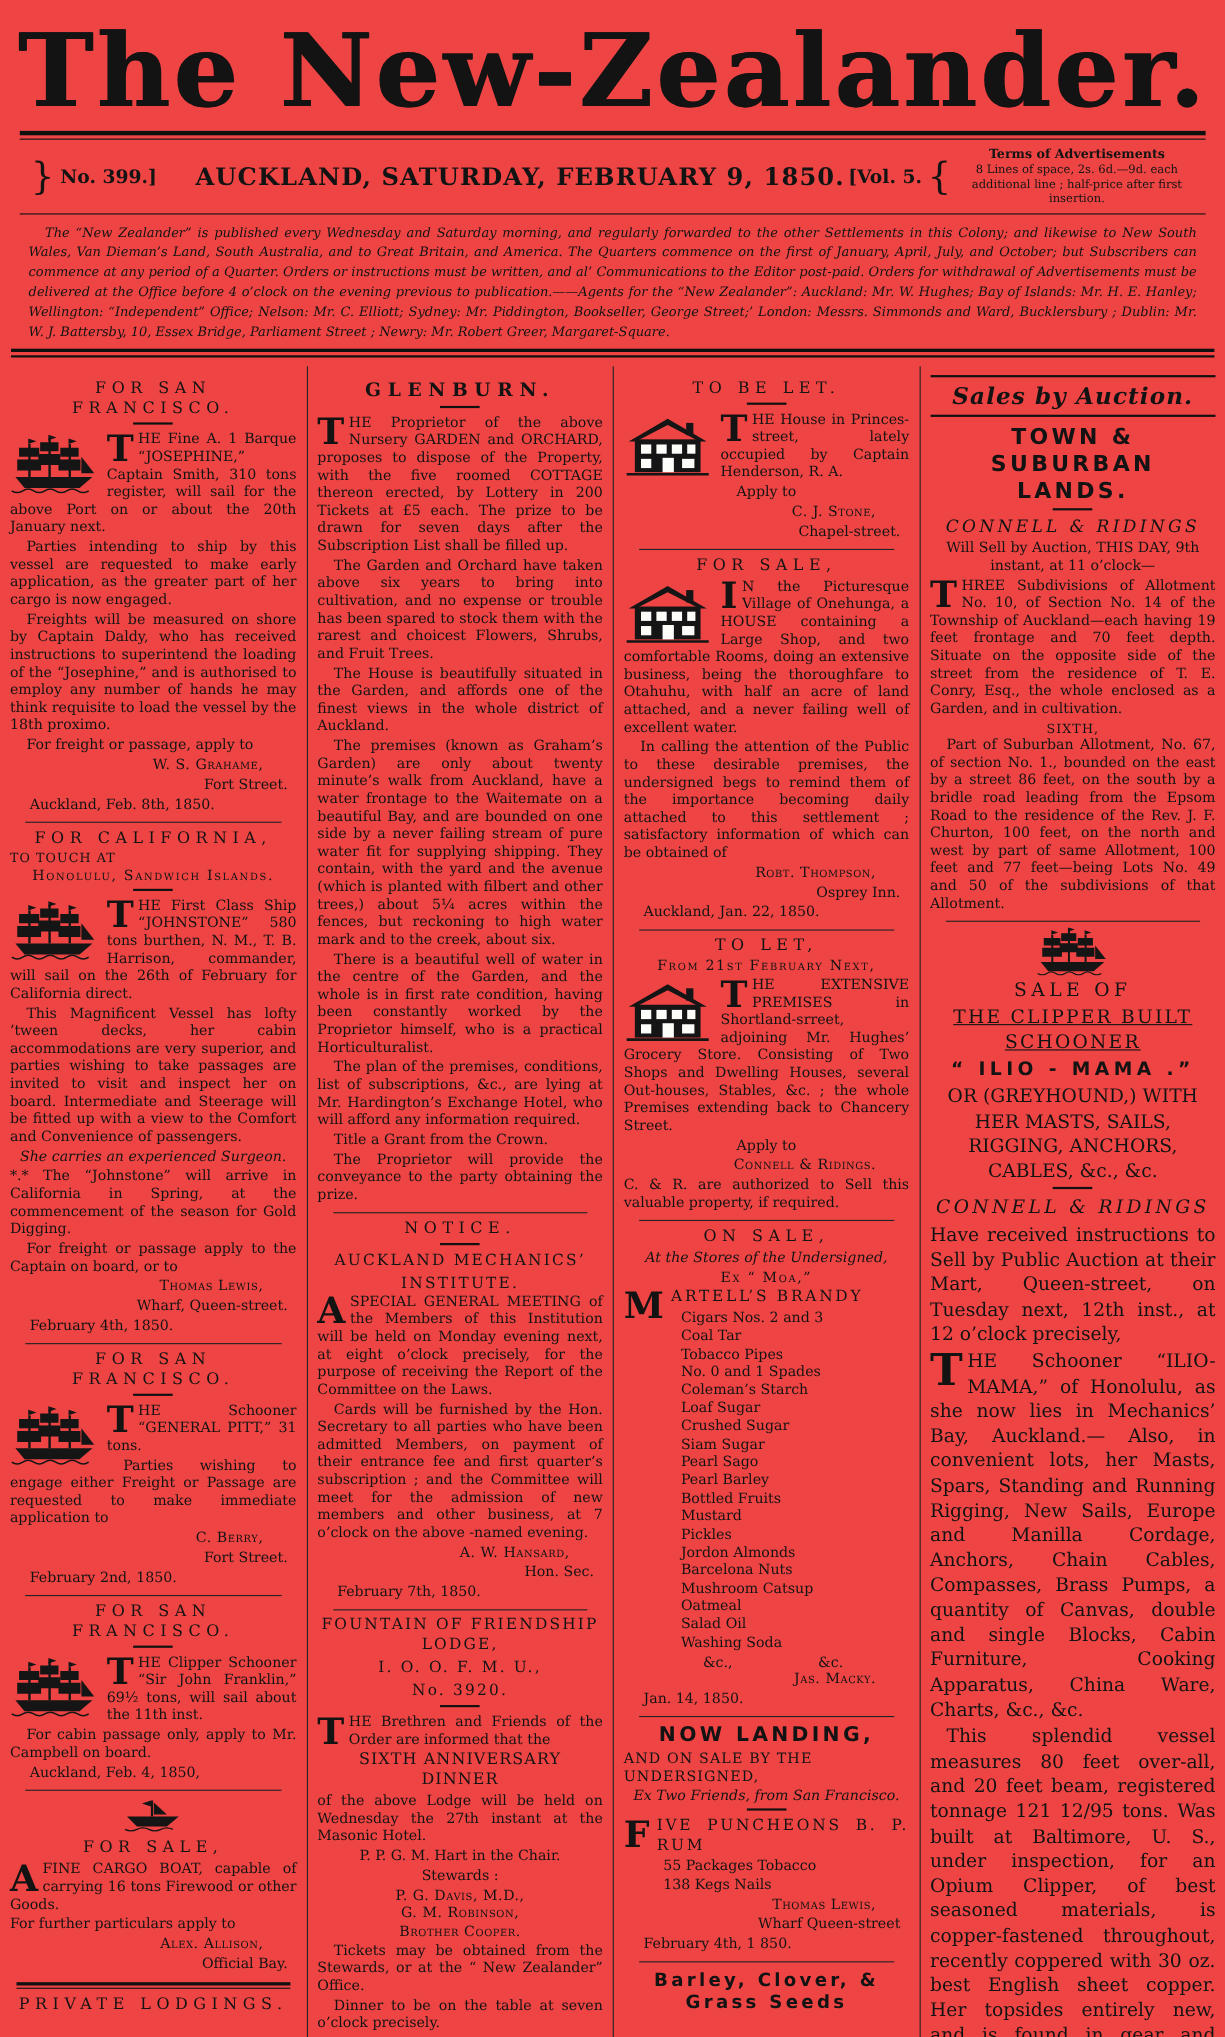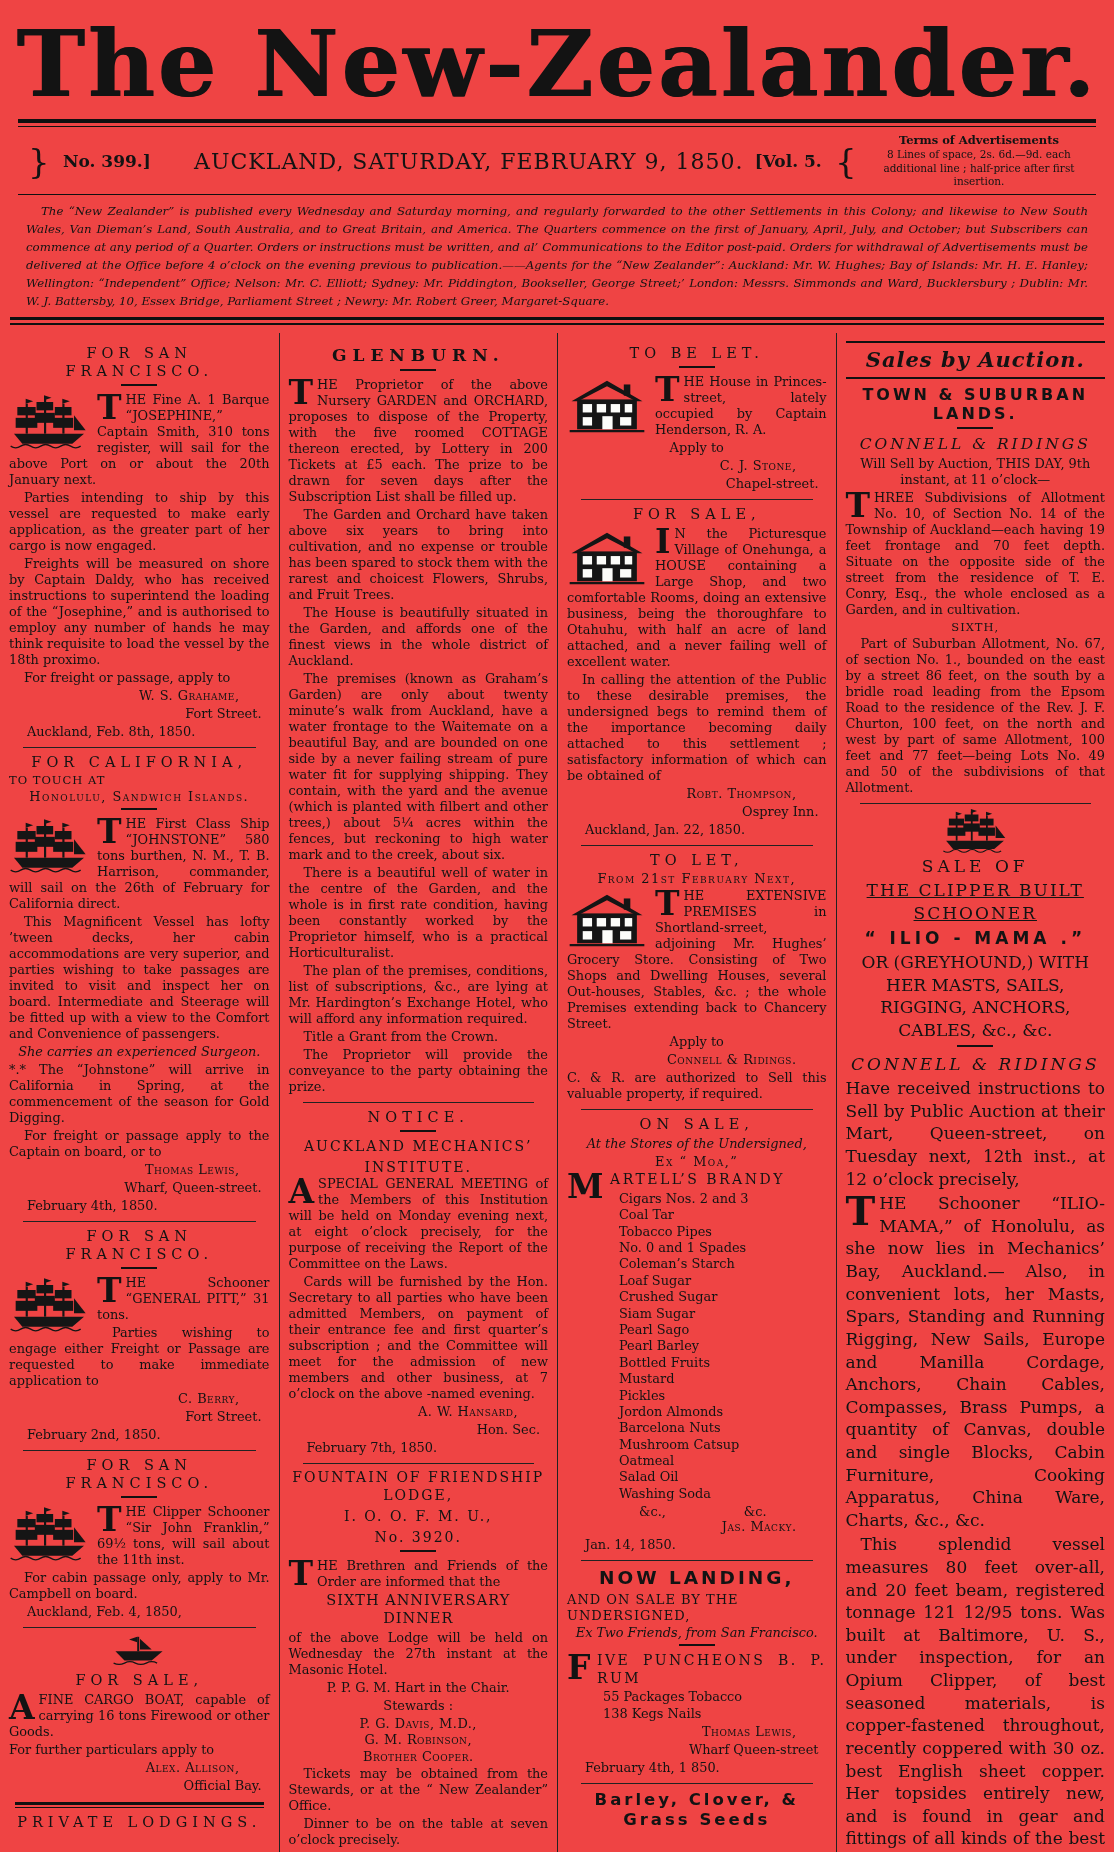--- a/index.html
+++ b/index.html
@@ -18,21 +18,21 @@
   .bar-heavy { margin:4px 18px 0; border-top:4px solid #101010; border-bottom:1px solid #101010; height:3px; }
   .bar-thin  { margin:3px 18px; border-top:1.5px solid #101010; }
   .bar-dbl   { margin:6px 10px 0; border-top:3px solid #101010; border-bottom:2px solid #101010; height:3px; }
 
   
   .dateline { display:flex; align-items:center; justify-content:space-between; padding:6px 26px 2px; }
   .terms { width:218px; text-align:center; font-size:10.5px; line-height:1.3; }
   .terms .t-label { font-weight:bold; font-size:11.5px; }
   .brace { font-size:34px; font-weight:normal; padding:0 2px; font-family:"DejaVu Serif",serif; }
   .issue-no, .vol-no { font-size:17px; font-weight:bold; white-space:nowrap; }
-  .date-center { font-size:22px; font-weight:normal; letter-spacing:1px; white-space:nowrap;padding-left:32px; }
+  .date-center { font-size:22px; font-weight:bold; letter-spacing:1px; white-space:nowrap;padding-left:32px; }
 
   
   .preamble {
     font-style:italic; font-size:11.8px; line-height:1.52; text-align:justify;
     margin:8px 26px 0; 
   }
 
   
   .cols { display:flex; align-items:stretch; margin-top:8px; height:1556px; }
   .col { width:25%; box-sizing:border-box; padding:6px 9px 0; overflow:hidden; }
@@ -397,21 +397,21 @@
 
     </div>
 
     <div class="col">
 
       <div class="auction-wrap-top">
         <p class="auction-head">Sales by Auction.</p>
       </div>
 
       <section class="ad">
-        <p class="h-slab" style="font-size:16px;">TOWN &amp; SUBURBAN LANDS.</p>
+        <p class="h-slab" style="font-size:20px;">TOWN &amp; SUBURBAN LANDS.</p>
         <div class="dash"></div>
         <p class="firm">CONNELL &amp; RIDINGS</p>
         <p class="center noind">Will Sell by Auction,  THIS DAY,  9th instant, at 11 o’clock—</p>
         <p class="dc">THREE Subdivisions of Allotment No. 10, of Section No. 14 of the Township of Auckland—each having 19 feet frontage and 70 feet depth.  Situate on the opposite side of the street from the residence of T. E. Conry, Esq., the whole enclosed as a Garden, and in cultivation.</p>
         <p class="center sub-small">SIXTH,</p>
         <p>Part of Suburban Allotment, No. 67, of section No. 1., bounded on the east by a street 86 feet, on the south by a bridle road leading from the Epsom Road to the residence of the Rev. J. F. Churton, 100 feet, on the north and west by part of same Allotment, 100 feet and 77 feet—being Lots No. 49 and 50 of the subdivisions of that Allotment.</p>
       </section>
       <hr class="divider">
 
       <section class="ad big">

